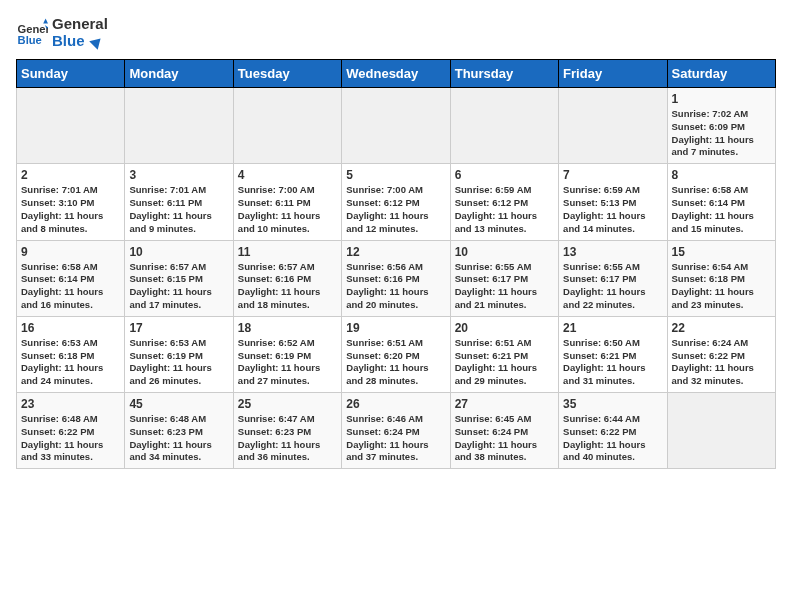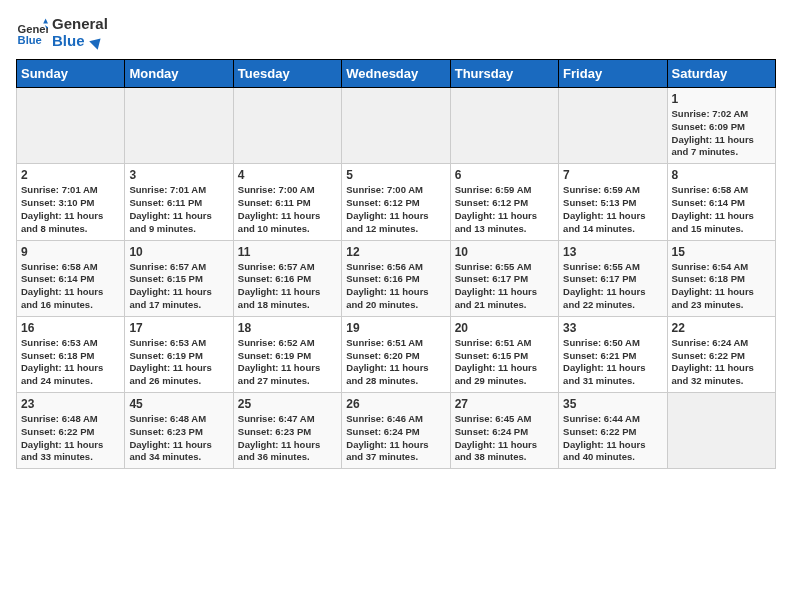--- a/index.html
+++ b/index.html
@@ -243,25 +243,25 @@
         </td>
         <td>
           <span class="day-number">19</span>
           <div class="day-info">Sunrise: 6:51 AM
 Sunset: 6:20 PM
 Daylight: 11 hours and 28 minutes.</div>
         </td>
         <td>
           <span class="day-number">20</span>
           <div class="day-info">Sunrise: 6:51 AM
-Sunset: 6:15 PM
+Sunset: 6:21 PM
 Daylight: 11 hours and 29 minutes.</div>
         </td>
         <td>
-          <span class="day-number">33</span>
+          <span class="day-number">21</span>
           <div class="day-info">Sunrise: 6:50 AM
 Sunset: 6:21 PM
 Daylight: 11 hours and 31 minutes.</div>
         </td>
         <td>
           <span class="day-number">22</span>
           <div class="day-info">Sunrise: 6:24 AM
 Sunset: 6:22 PM
 Daylight: 11 hours and 32 minutes.</div>
         </td>

